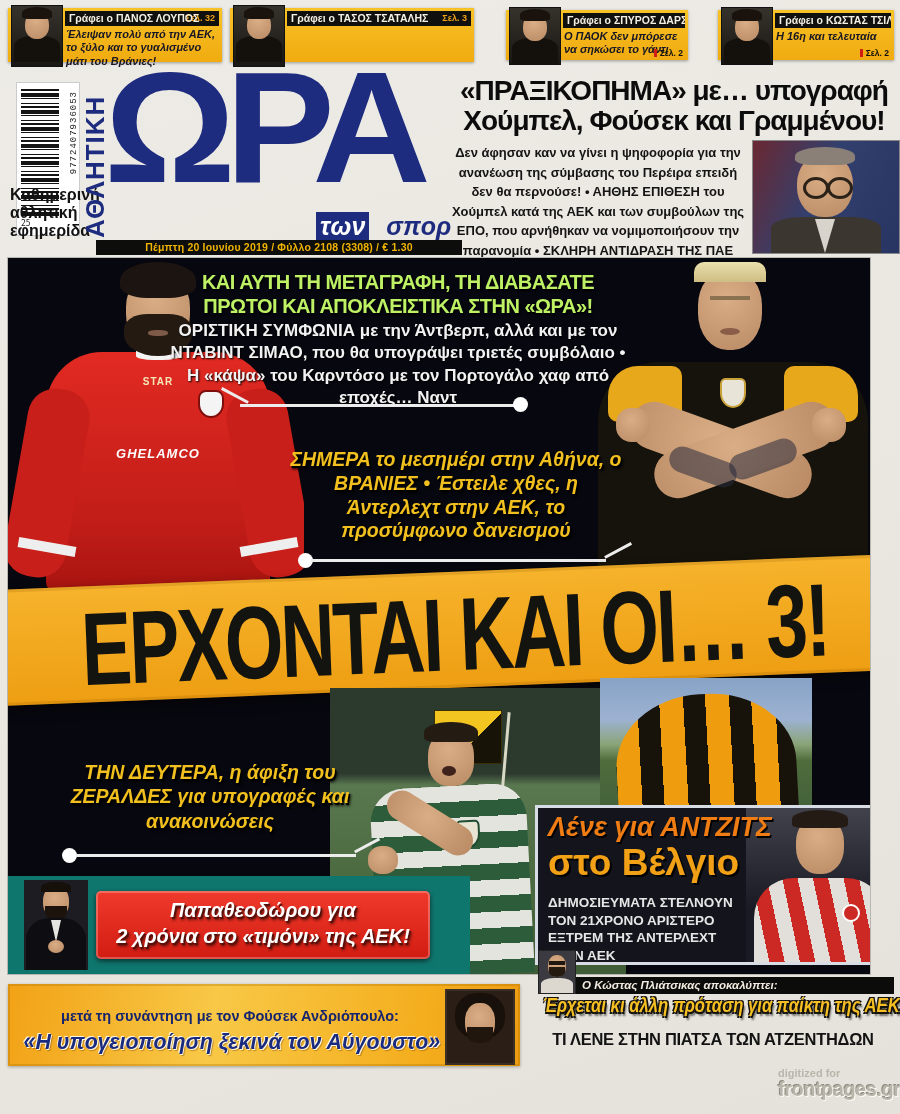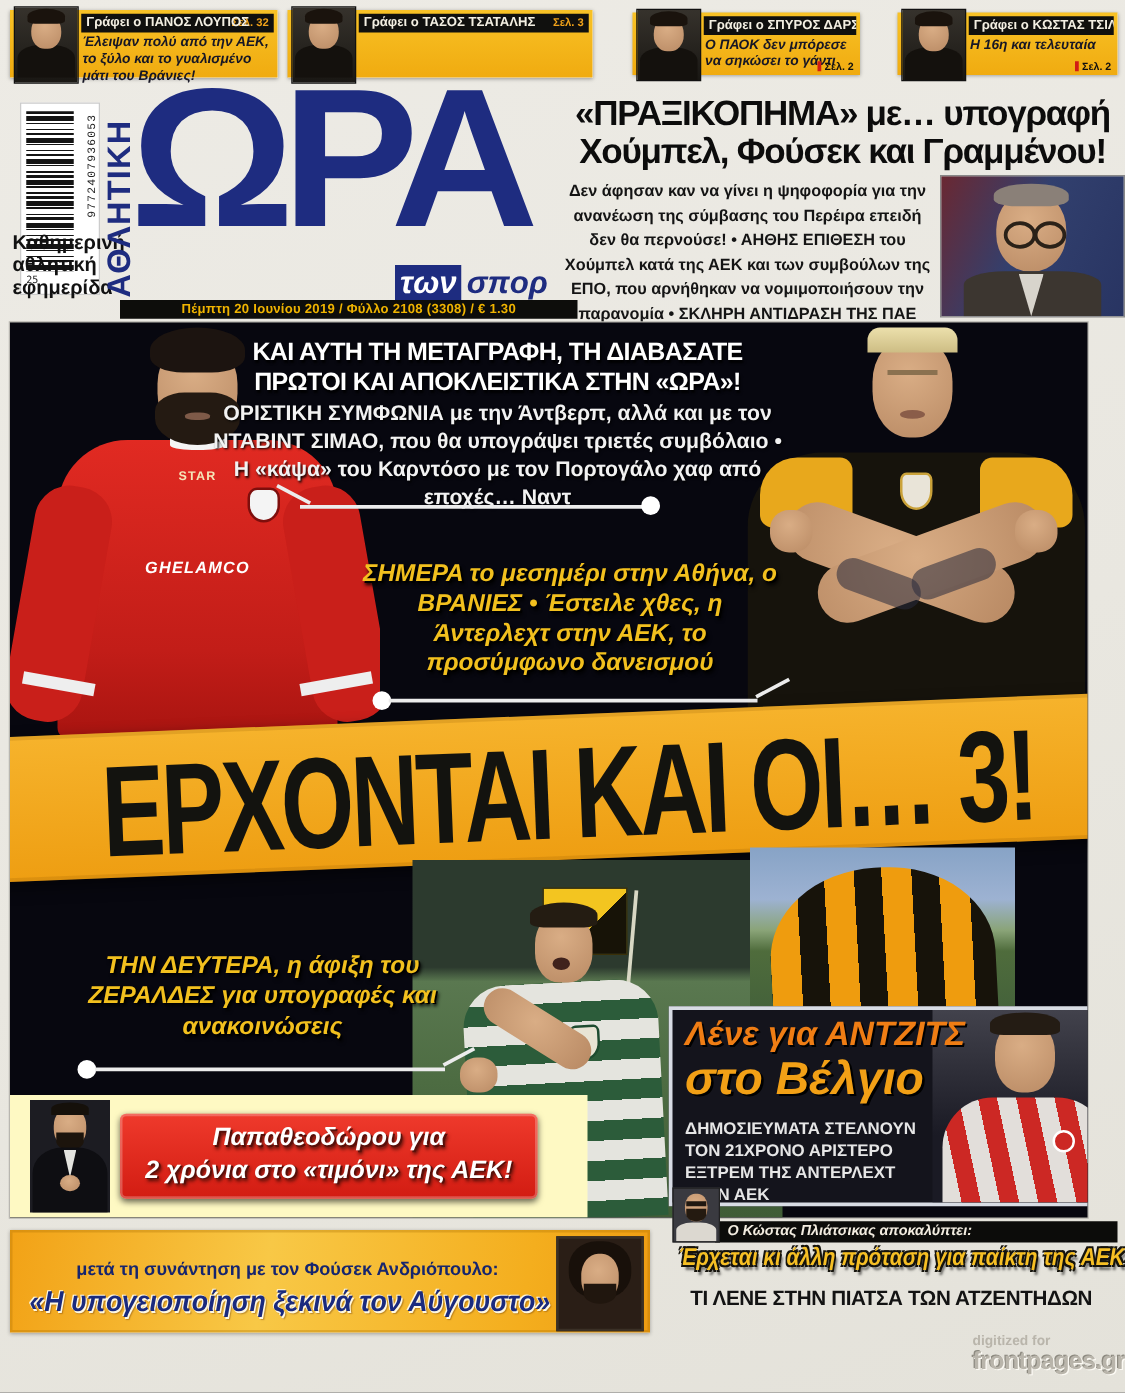--- a/index.html
+++ b/index.html
@@ -31,41 +31,41 @@
   #barcode .bnum{position:absolute;right:0px;top:8px;writing-mode:vertical-rl;transform:rotate(180deg);
         font-family:"Liberation Mono","DejaVu Sans Mono",monospace;font-size:9px;color:#222;letter-spacing:1px;}
   #barcode .bsmall{position:absolute;left:4px;top:136px;font-size:8px;color:#222;font-family:"DejaVu Sans Mono",monospace;}
   #tagline{left:10px;top:186px;font-size:16px;font-weight:bold;color:#121212;line-height:1.12;}
   #vert-title{left:80px;top:74px;height:164px;writing-mode:vertical-rl;transform:rotate(180deg);
         font-size:26px;font-weight:bold;color:#1e2c80;letter-spacing:1px;}
   #logo{left:104px;top:48px;font-size:158px;line-height:1;font-weight:bold;color:#1e2c80;
         letter-spacing:-10px;transform:scale(1.04,1.0);transform-origin:left top;}
   #logo-sub{left:316px;top:212px;font-size:25px;font-weight:bold;font-style:italic;}
   #logo-sub .w1{background:#1e2c80;color:#fff;padding:0 4px;}
-  #logo-sub .w2{color:#1e2c80;padding-left:4px;}
+  #logo-sub .w2{color:#1e2c80;padding-left:17px;}
   #date-bar{left:96px;top:240px;width:366px;height:15px;background:#0d0d0b;color:#f0b400;
         font-size:10.5px;font-weight:bold;text-align:center;line-height:15px;letter-spacing:.2px;}
 
   
   #lead-hl{left:446px;top:76px;width:456px;text-align:center;color:#0c0c0c;
         font-size:28px;font-weight:bold;line-height:1.06;letter-spacing:-1px;}
   #lead-body{left:448px;top:143px;width:300px;text-align:center;color:#141414;
         font-size:13px;font-weight:bold;line-height:1.5;}
   #fig-huebel{left:752px;top:140px;width:146px;height:112px;overflow:hidden;
         background:linear-gradient(115deg,#6a2832 0%,#32406e 45%,#283462 100%);border:1px solid #888;}
   #fig-huebel .head{position:absolute;left:44px;top:12px;width:56px;height:64px;border-radius:48% 48% 46% 46%;}
   #fig-huebel .hair{position:absolute;left:42px;top:6px;width:60px;height:18px;background:#8a8078;border-radius:50% 50% 30% 30%;}
   #fig-huebel .glasses{position:absolute;left:50px;top:36px;width:20px;height:16px;border:3px solid #2a2118;border-radius:50%;}
   #fig-huebel .glasses2{position:absolute;left:74px;top:36px;width:20px;height:16px;border:3px solid #2a2118;border-radius:50%;}
   #fig-huebel .suit{position:absolute;left:18px;top:76px;width:110px;height:36px;background:#3c3630;border-radius:30% 30% 0 0;}
   #fig-huebel .shirt{position:absolute;left:62px;top:78px;width:20px;height:34px;background:#d8d4cc;clip-path:polygon(0 0,100% 0,50% 100%);}
 
   
   #montage{left:8px;top:258px;width:862px;height:716px;background:#07070f;overflow:hidden;box-shadow:0 0 0 1px #b8b6b0;}
-  .gold{color:#ffffff;}
+  .gold{color:#bef264;}
   #kicker{left:150px;top:13px;width:480px;text-align:center;font-size:20px;font-weight:bold;
         line-height:1.18;letter-spacing:-.5px;text-shadow:1px 2px 2px #000;}
   #deal{left:155px;top:62px;width:470px;text-align:center;color:#f2f2f2;font-size:17px;
         font-weight:bold;line-height:1.32;text-shadow:1px 1px 2px #000;}
   .cline{background:#ececec;height:2.5px;}
   .cdot{width:15px;height:15px;border-radius:50%;background:#fff;}
   #vranjes{left:282px;top:190px;width:332px;text-align:center;color:#f2c01e;font-size:19.5px;
         font-weight:bold;font-style:italic;line-height:1.22;text-shadow:1.5px 1.5px 0 #000,2px 3px 3px #000;}
   #banner{left:-18px;top:314px;width:912px;height:116px;background:linear-gradient(#f6b32c,#ee9e12);
         transform:rotate(-2.3deg);box-shadow:0 5px 12px rgba(0,0,0,.5),inset 0 0 0 3px rgba(140,85,0,.18);}
@@ -120,37 +120,37 @@
         background:repeating-linear-gradient(180deg,#e4e4de 0 16px,#2c5c3a 16px 32px);transform:rotate(-3deg);}
   #fig-sporting .arm{position:absolute;left:52px;top:120px;width:96px;height:30px;border-radius:16px;transform:rotate(32deg);}
   #fig-sporting .fist{position:absolute;left:38px;top:158px;width:30px;height:28px;border-radius:45%;}
   #fig-sporting .crest{position:absolute;left:126px;top:132px;width:20px;height:24px;background:#e8e4d4;border:2px solid #1e4c30;border-radius:20% 20% 50% 50%;transform:rotate(-3deg);}
 
   #fig-aektorso{left:592px;top:420px;width:212px;height:138px;overflow:hidden;
         background:linear-gradient(#87a3c6 0%,#9db2d2 30%,#8aa478 48%,#4f6c3c 60%,#42603a 100%);}
   #fig-aektorso .torso{position:absolute;left:16px;top:16px;width:180px;height:122px;border-radius:48% 48% 0 0/58% 58% 0 0;
         background:repeating-linear-gradient(90deg,#ef9c0e 0 24px,#17130a 24px 46px);transform:rotate(-3deg);}
 
-  #papa-panel{left:0;top:618px;width:462px;height:98px;background:#fef9c3;}
+  #papa-panel{left:0;top:618px;width:462px;height:98px;background:#0f766e;}
   #fig-suitman{position:absolute;left:16px;top:4px;width:64px;height:90px;background:#1c1c22;overflow:hidden;}
   #fig-suitman .head{position:absolute;left:19px;top:6px;width:26px;height:32px;border-radius:46%;}
   #fig-suitman .hair{position:absolute;left:17px;top:2px;width:30px;height:10px;background:#15100a;border-radius:50% 50% 0 0;}
   #fig-suitman .beard{position:absolute;left:21px;top:26px;width:22px;height:14px;background:#1c140c;border-radius:0 0 50% 50%;}
   #fig-suitman .suit{position:absolute;left:2px;top:38px;width:60px;height:52px;background:#0e0e12;border-radius:40% 40% 0 0;}
   #fig-suitman .shirt{position:absolute;left:27px;top:40px;width:10px;height:22px;background:#e4e4e0;clip-path:polygon(0 0,100% 0,50% 100%);}
   #fig-suitman .hand{position:absolute;left:24px;top:60px;width:16px;height:13px;border-radius:50%;}
   #papa-red{position:absolute;left:88px;top:15px;width:334px;height:68px;background:linear-gradient(#ef3a2c,#d21c12);
         border-radius:5px;box-shadow:inset 0 0 0 2px rgba(255,255,255,.25),0 2px 5px rgba(0,0,0,.6);
         text-align:center;color:#fff;font-weight:bold;font-style:italic;font-size:20px;line-height:1.3;padding-top:6px;box-sizing:border-box;
         text-shadow:1.5px 1.5px 0 #58100a,2px 3px 3px #400c06;}
 
   #antzits{left:527px;top:547px;width:362px;height:160px;background:#14141c;border:3px solid #d8dce4;box-sizing:border-box;overflow:hidden;z-index:6;}
   #antzits .t1{position:absolute;left:10px;top:4px;font-size:27px;font-weight:bold;font-style:italic;color:#ef7d14;
         text-shadow:1.5px 1.5px 0 #000;white-space:nowrap;}
-  #antzits .t2{position:absolute;left:10px;top:34px;font-size:37px;font-weight:bold;font-style:italic;color:#f2a016;
+  #antzits .t2{position:absolute;left:10px;top:34px;font-size:37px;font-weight:bold;color:#f2a016;
         text-shadow:2px 2px 0 #000;}
   #antzits .body{position:absolute;left:10px;top:86px;width:198px;font-size:13.5px;font-weight:bold;color:#e6e6e6;line-height:1.3;}
   #antzits .photo{position:absolute;right:0;top:0;width:148px;height:154px;background:linear-gradient(#42424c,#1a1a24 65%);}
   #antzits .head{position:absolute;left:50px;top:8px;width:48px;height:58px;border-radius:45%;}
   #antzits .hair{position:absolute;left:46px;top:2px;width:56px;height:18px;background:#241c14;border-radius:50% 50% 20% 20%;}
   #antzits .torso{position:absolute;left:8px;top:70px;width:132px;height:84px;border-radius:40px 40px 0 0;
         background:repeating-linear-gradient(78deg,#e2deda 0 15px,#cc2824 15px 30px);}
   #antzits .star{position:absolute;left:96px;top:96px;width:14px;height:14px;background:#cc2824;border:2px solid #fff;border-radius:50%;}
 
   #fig-pliats{left:538px;top:950px;width:36px;height:42px;background:#3a3a40;overflow:hidden;z-index:9;border:1px solid #222;}

